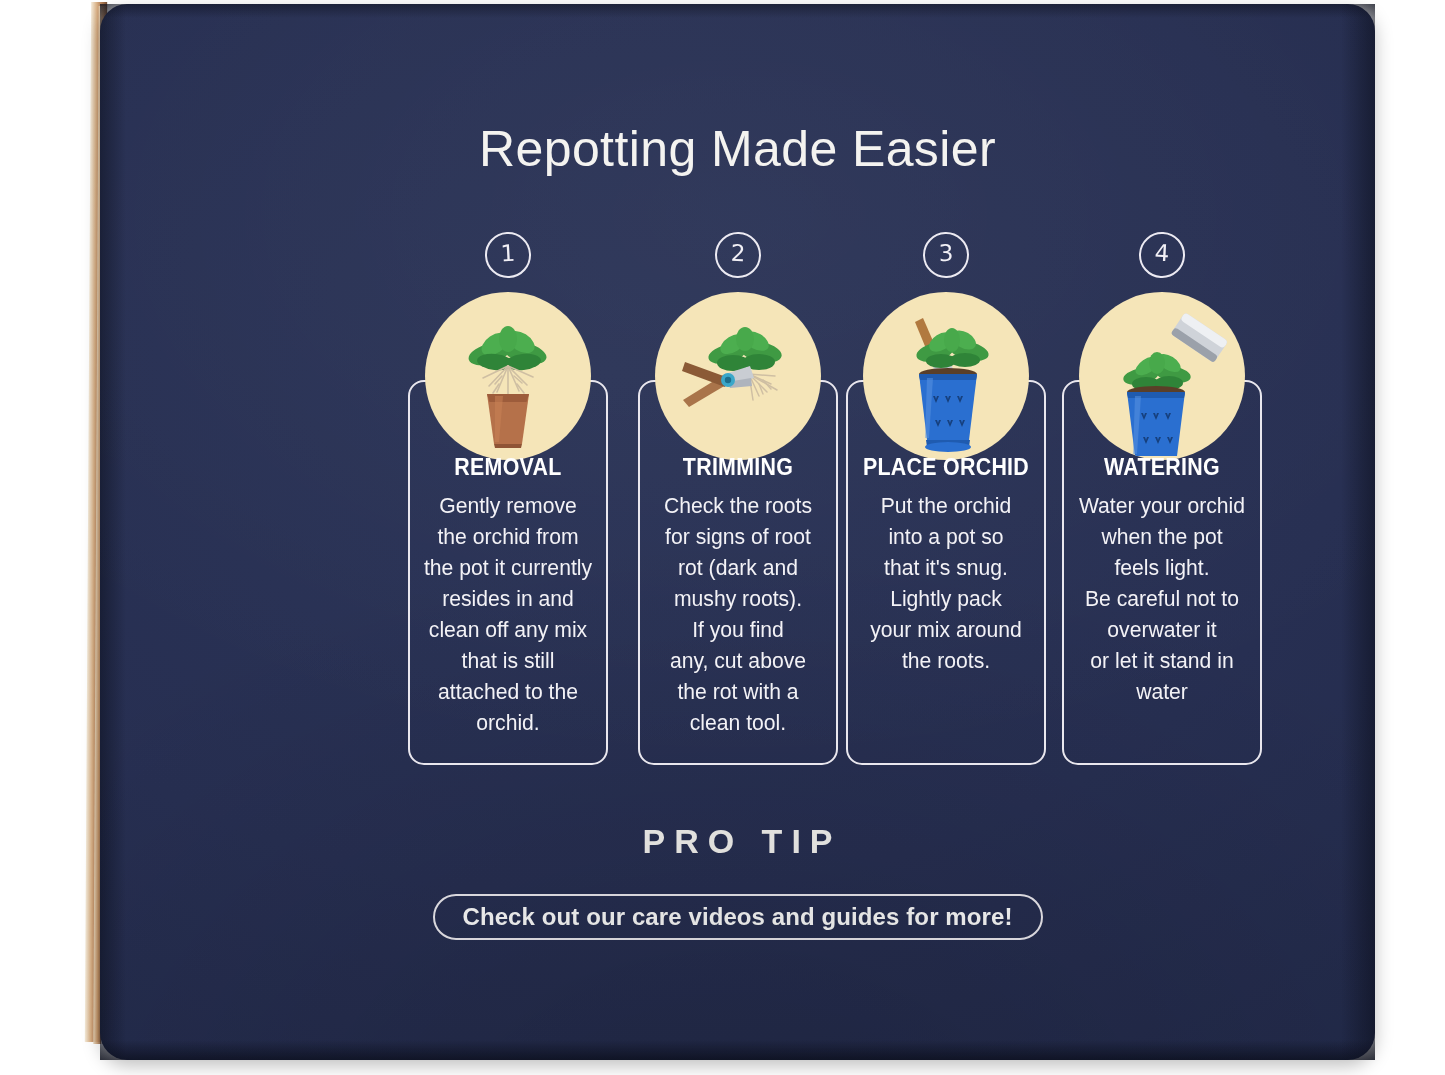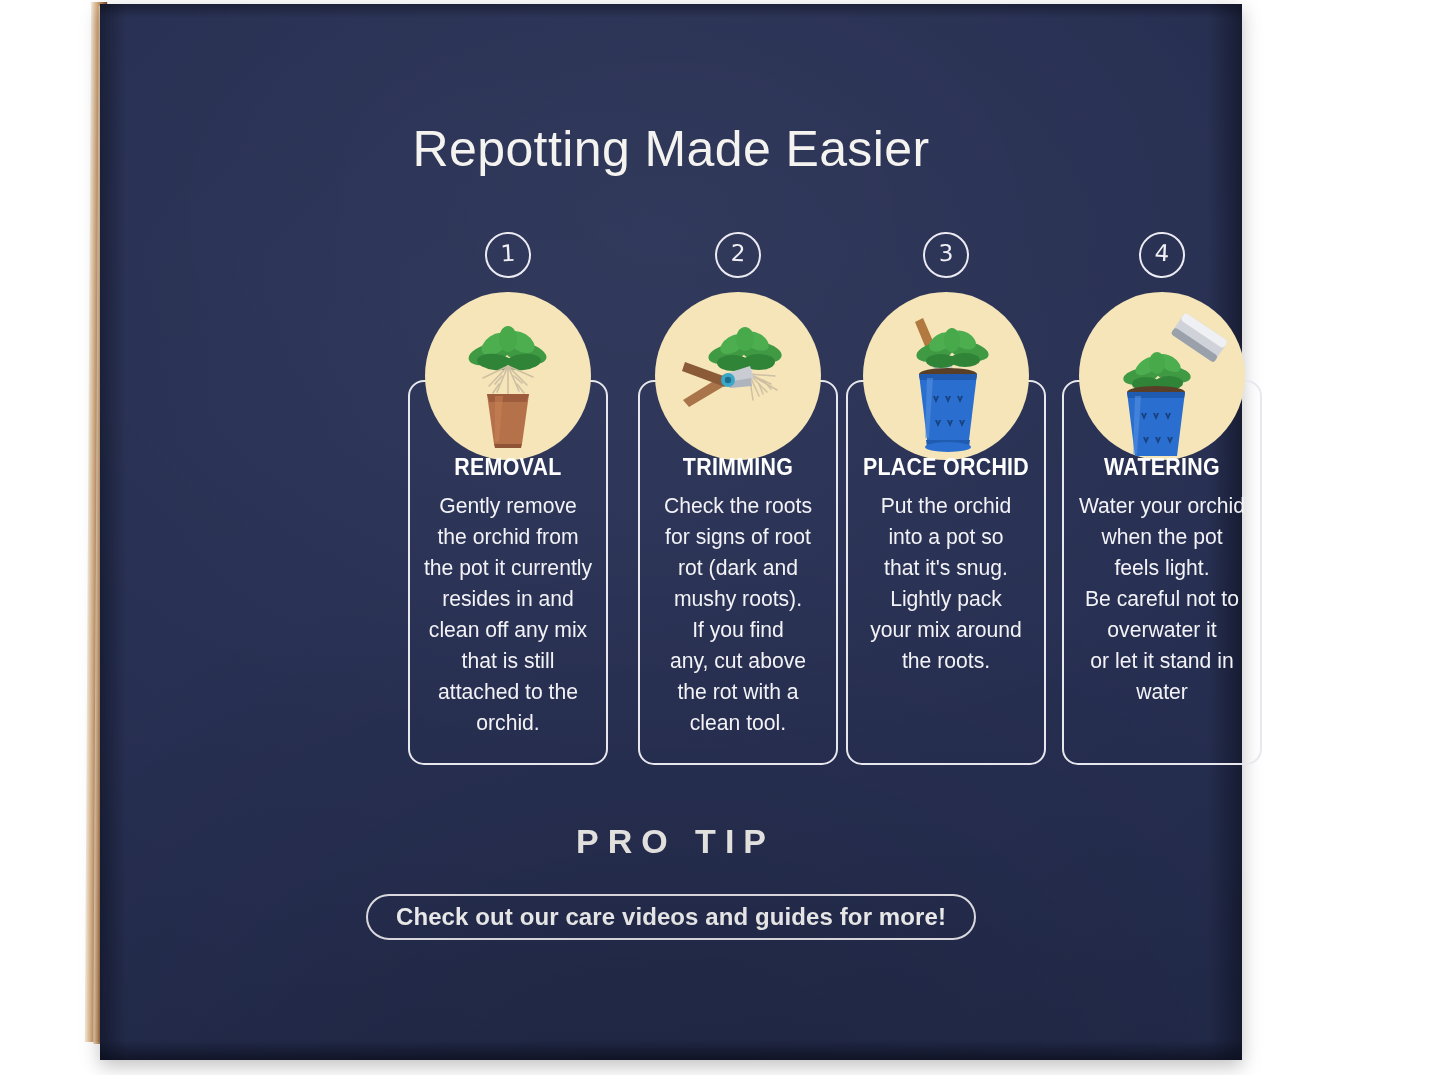--- a/index.html
+++ b/index.html
@@ -42,25 +42,26 @@
     background: linear-gradient(90deg,#e7d6bb 0%, #c89a6d 50%, #7d553a 100%);
     transform: skewX(-0.3deg);
     opacity: .9;
   }
 
   
   .box {
     position: absolute;
     left: 100px;
     top: 4px;
-    width: 1142px;
+    width: 1275px;
     height: 1056px;
     background:
       radial-gradient(130% 110% at 40% 35%, #2b3457 0%, #272f52 45%, #222a4a 78%, #1c2340 100%);
     box-shadow: 0 6px 18px rgba(0,0,0,.25);
+    border-radius: 27px;
   }
   
   .box::before {
     content:"";
     position:absolute; left:0; top:0; bottom:0; width:26px;
     background: linear-gradient(90deg, rgba(12,16,30,.55), rgba(12,16,30,0));
   }
   .box::after {
     content:"";
     position:absolute; right:0; top:0; bottom:0; width:34px;

